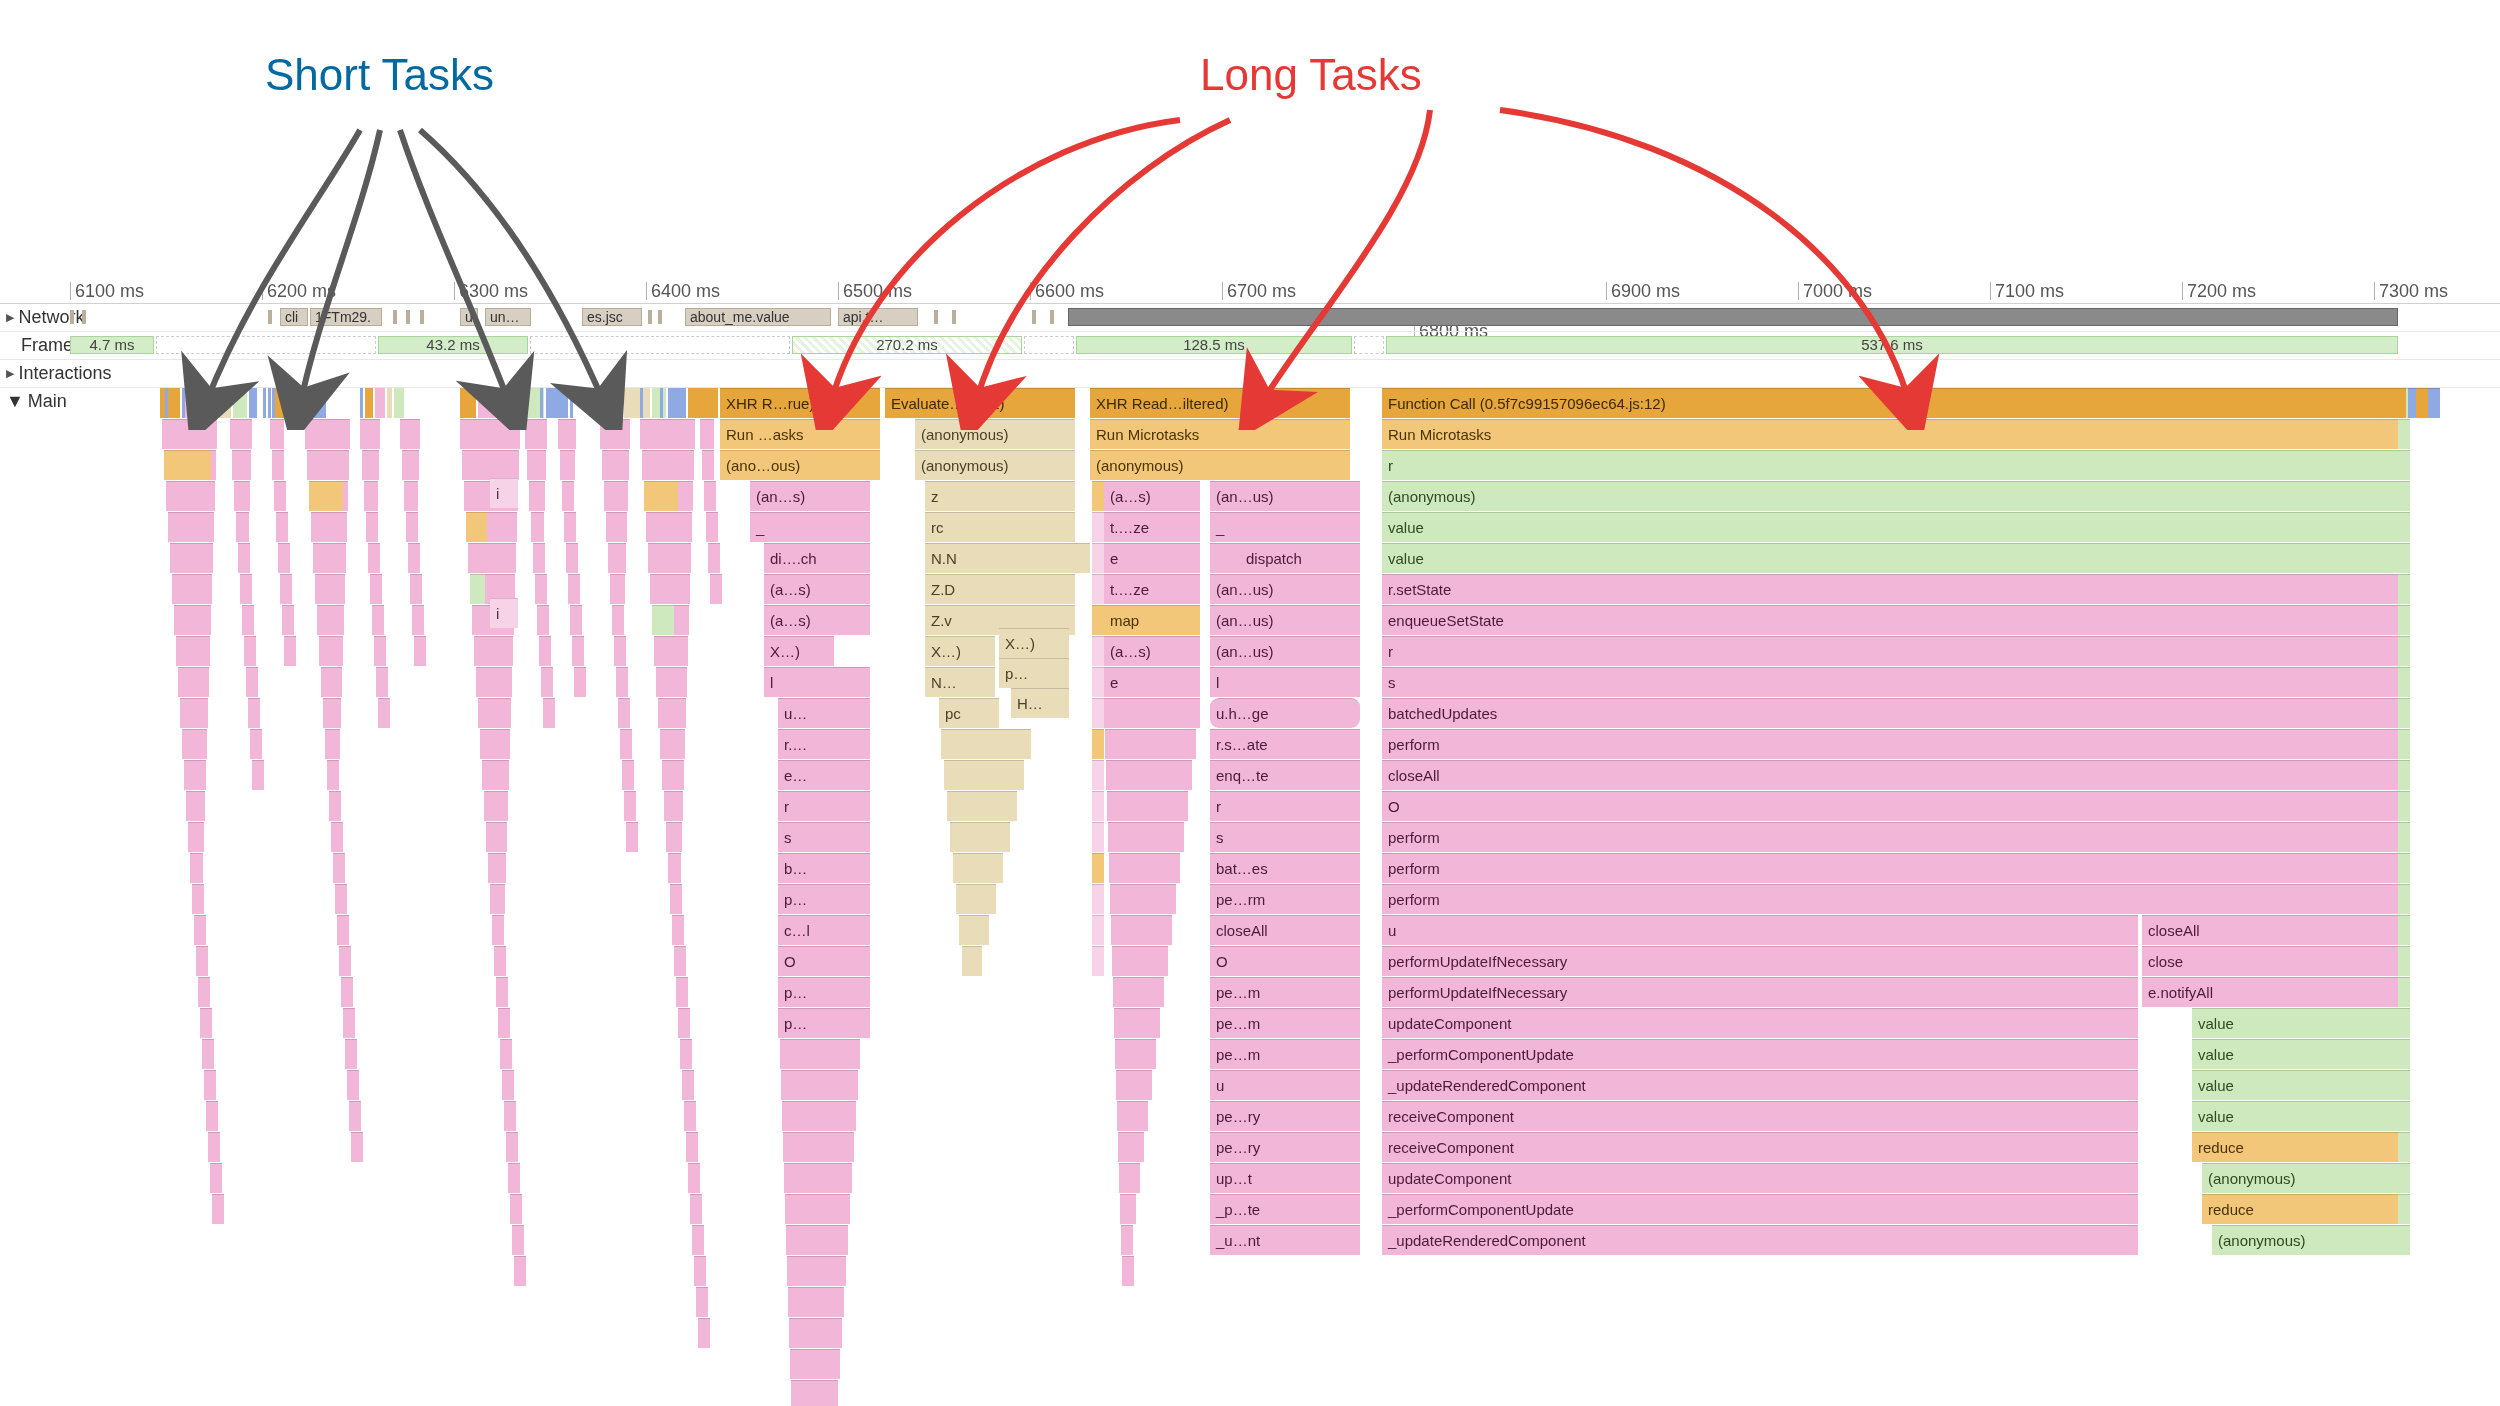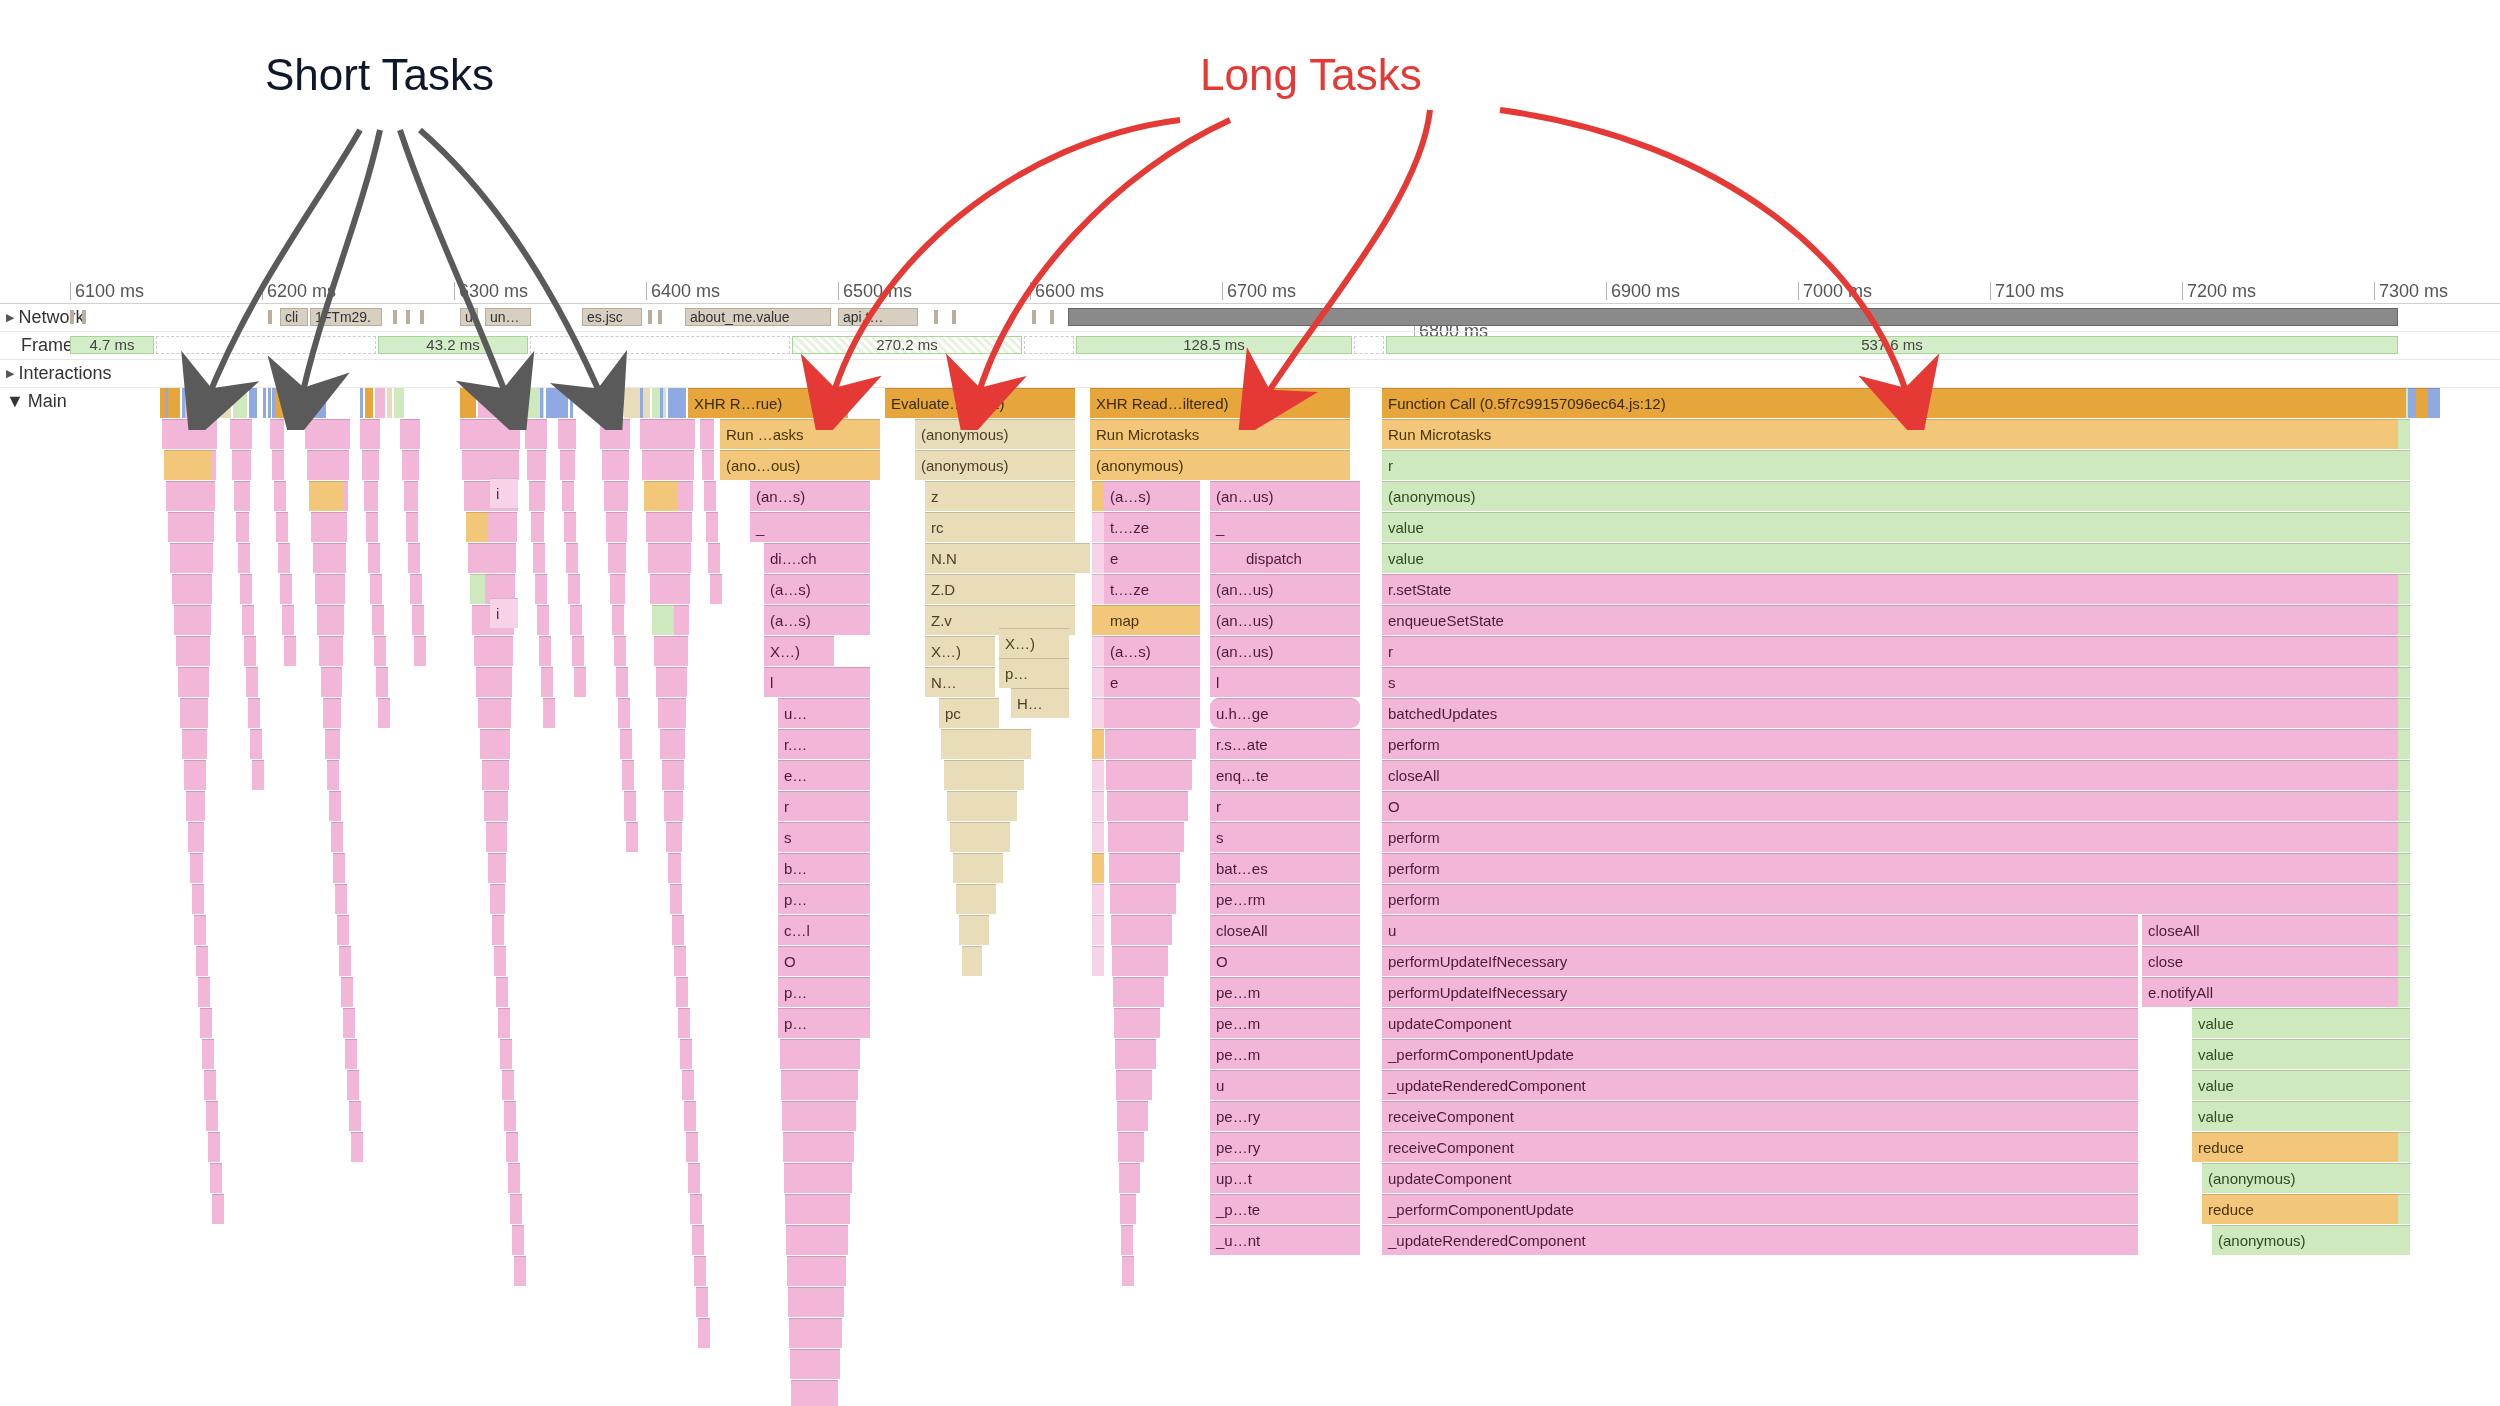--- a/index.html
+++ b/index.html
@@ -1,20 +1,20 @@
 <!DOCTYPE html>
 <html><head>
 <meta charset="utf-8">
 <style>
   * { margin: 0; padding: 0; box-sizing: border-box; }
   body { font-family: -apple-system, BlinkMacSystemFont, "Segoe UI", Helvetica, Arial, sans-serif; font-size: 11px; background: #fff; color: #333; overflow: hidden; width: 2500px; height: 1406px; position: relative; }
   
   .annotation-layer { position: absolute; top: 0; left: 0; width: 100%; height: 280px; z-index: 100; pointer-events: none; }
   .anno-title { position: absolute; font-size: 44px; font-weight: 400; }
-  .anno-short { left: 265px; top: 50px; color: #0f172a; }
+  .anno-short { left: 265px; top: 50px; color: #0369a1; }
   .anno-long { left: 1200px; top: 50px; color: #e53935; font-weight: 500; }
 
   .panel { position: absolute; top: 280px; left: 0; right: 0; bottom: 0; }
 
   .ruler { height: 24px; border-bottom: 1px solid #d0d0d0; position: relative; font-size: 18px; color: #555; }
   .ruler .tick { position: absolute; top: 2px; border-left: 1px solid #b0b0b0; padding-left: 4px; height: 18px; line-height: 18px; }
 
   .track-row { display: flex; border-bottom: 1px solid #e8e8e8; min-height: 26px; position: relative; }
   .track-label { width: 160px; font-size: 18px; color: #333; padding: 3px 6px; display: flex; align-items: center; gap: 4px; flex-shrink: 0; }
   .track-label .tri { font-size: 11px; color: #555; }
@@ -420,21 +420,21 @@
         <div class="fbar pink" style="left: 548px; top: 155px; width: 6px;"></div>
         <div class="fbar pink" style="left: 550px; top: 186px; width: 6px;"></div>
         <div class="fbar amber-l" style="left: 306px; top: 124px; width: 21px;"></div>
         <div class="fbar green" style="left: 310px; top: 186px; width: 15px;"></div>
         <div class="fbar amber-l" style="left: 484px; top: 93px; width: 34px;"></div>
         <div class="fbar green" style="left: 492px; top: 217px; width: 22px;"></div>
         <div class="fbar amber-l" style="left: 4px; top: 62px; width: 47px;"></div>
         <div class="fbar amber-l" style="left: 149px; top: 93px; width: 34px;"></div>
         <div class="fbar pink-l" style="left: 330px; top: 90px; width: 28px;">i</div>
         <div class="fbar pink-l" style="left: 330px; top: 210px; width: 28px;">i</div>
-        <div class="fbar amber" style="left: 528px; top: 0px; width: 160px;">XHR R…rue)</div>
+        <div class="fbar amber" style="left: 560px; top: 0px; width: 160px;">XHR R…rue)</div>
         <div class="fbar amber-l" style="left: 560px; top: 31px; width: 160px;">Run …asks</div>
         <div class="fbar amber-l" style="left: 560px; top: 62px; width: 160px;">(ano…ous)</div>
         <div class="fbar pink" style="left: 590px; top: 93px; width: 120px;">(an…s)</div>
         <div class="fbar pink" style="left: 590px; top: 124px; width: 120px;">_</div>
         <div class="fbar pink" style="left: 604px; top: 155px; width: 106px;">di….ch</div>
         <div class="fbar pink" style="left: 604px; top: 186px; width: 106px;">(a…s)</div>
         <div class="fbar pink" style="left: 604px; top: 217px; width: 106px;">(a…s)</div>
         <div class="fbar pink" style="left: 604px; top: 248px; width: 70px;">X…)</div>
         <div class="fbar pink" style="left: 604px; top: 279px; width: 106px;">l</div>
         <div class="fbar pink" style="left: 618px; top: 310px; width: 92px;">u…</div>

